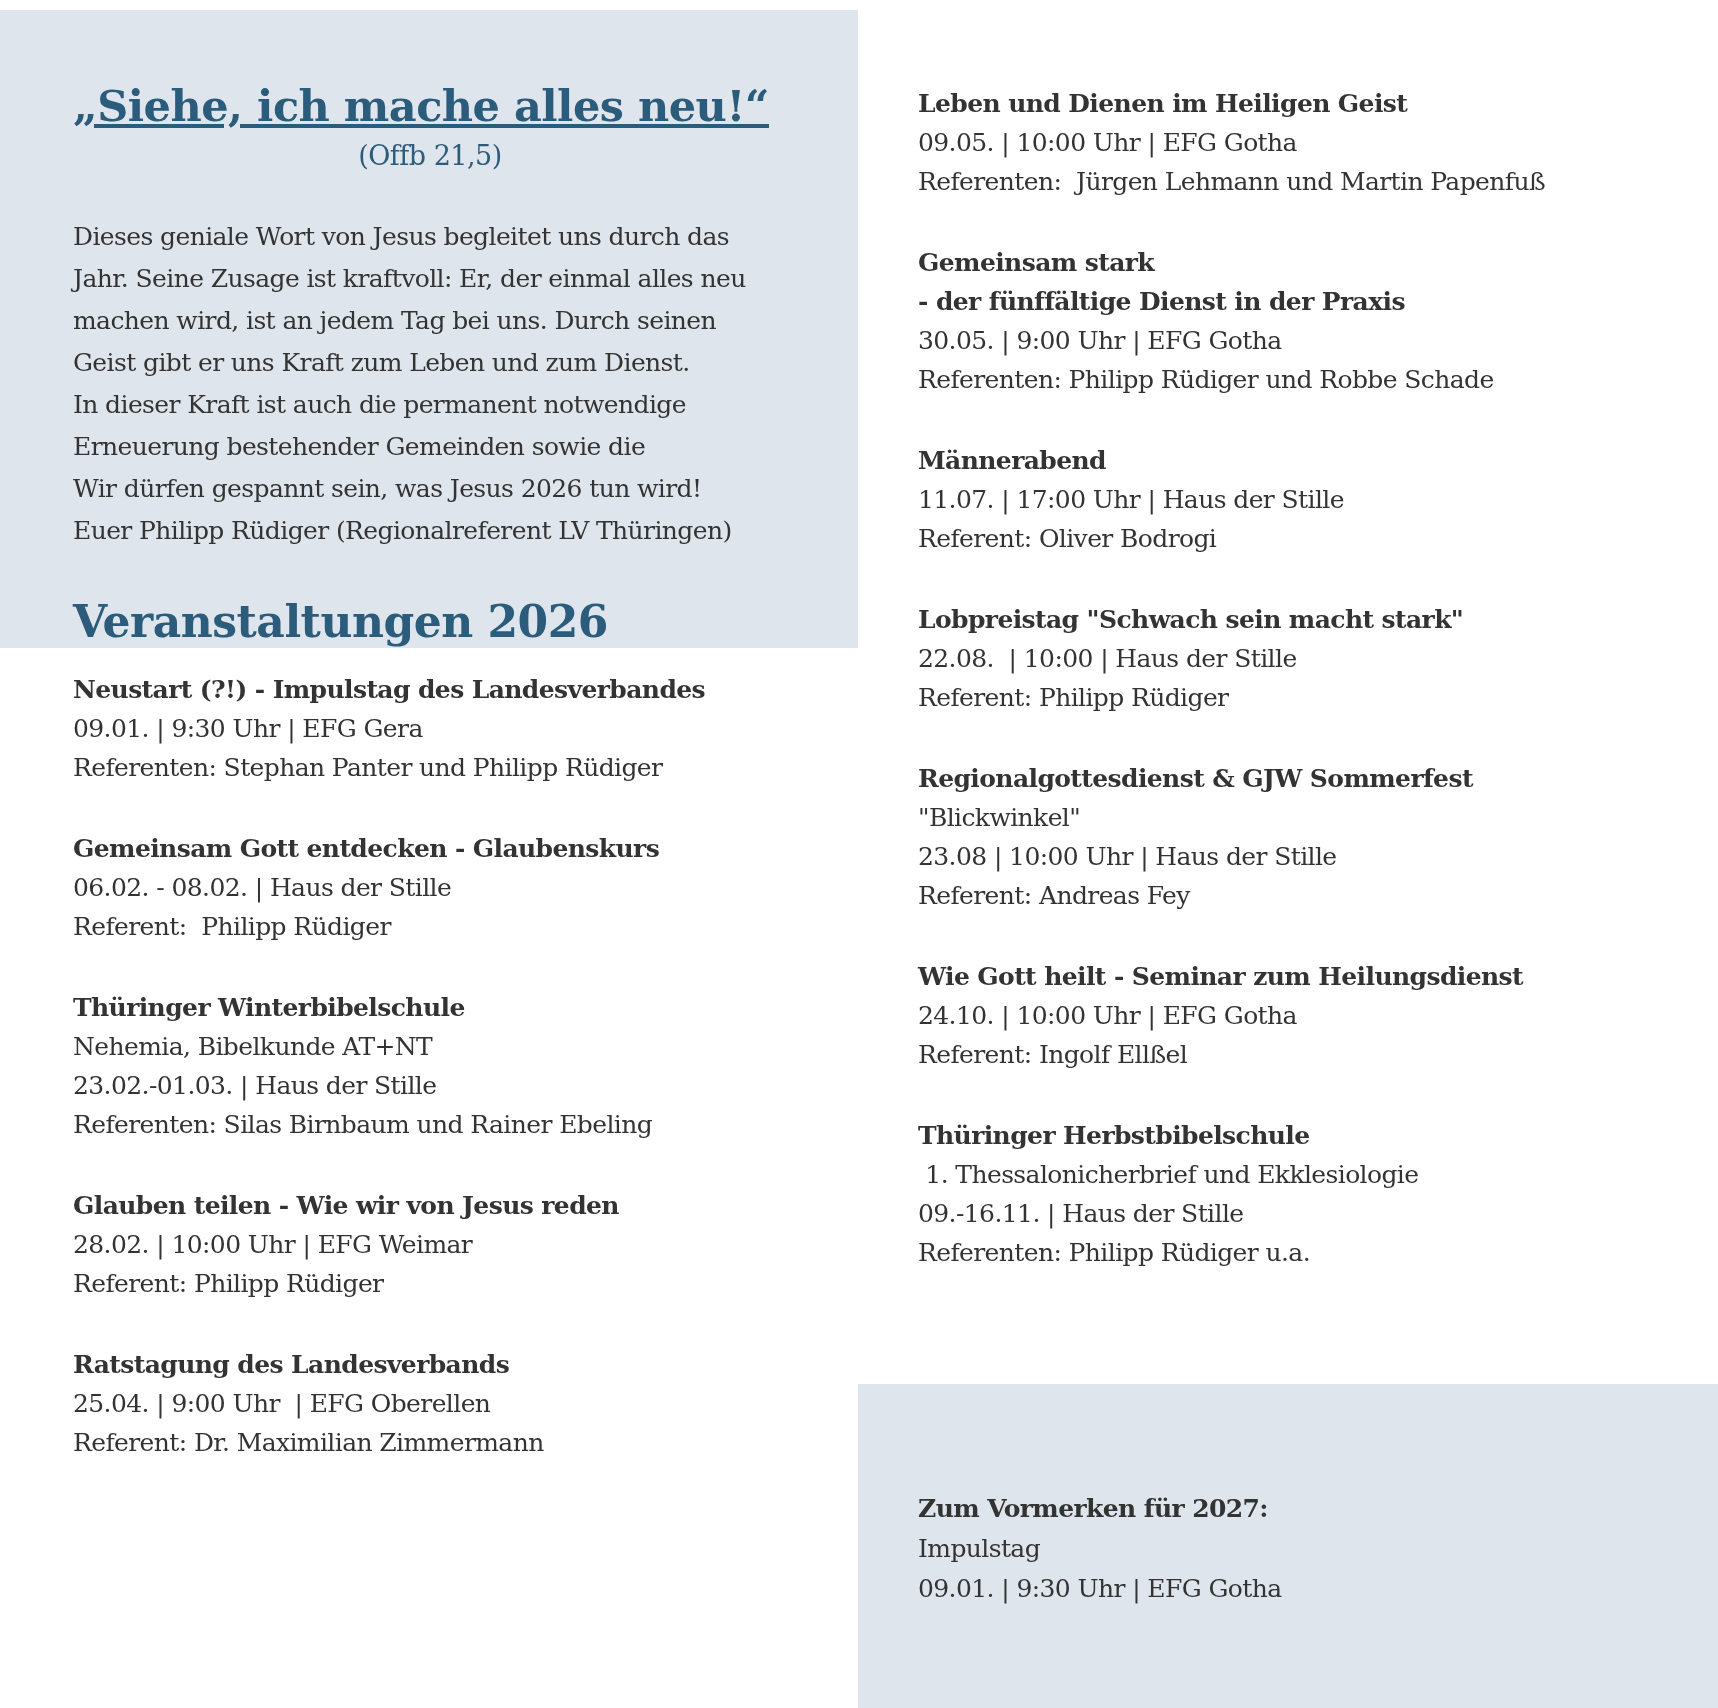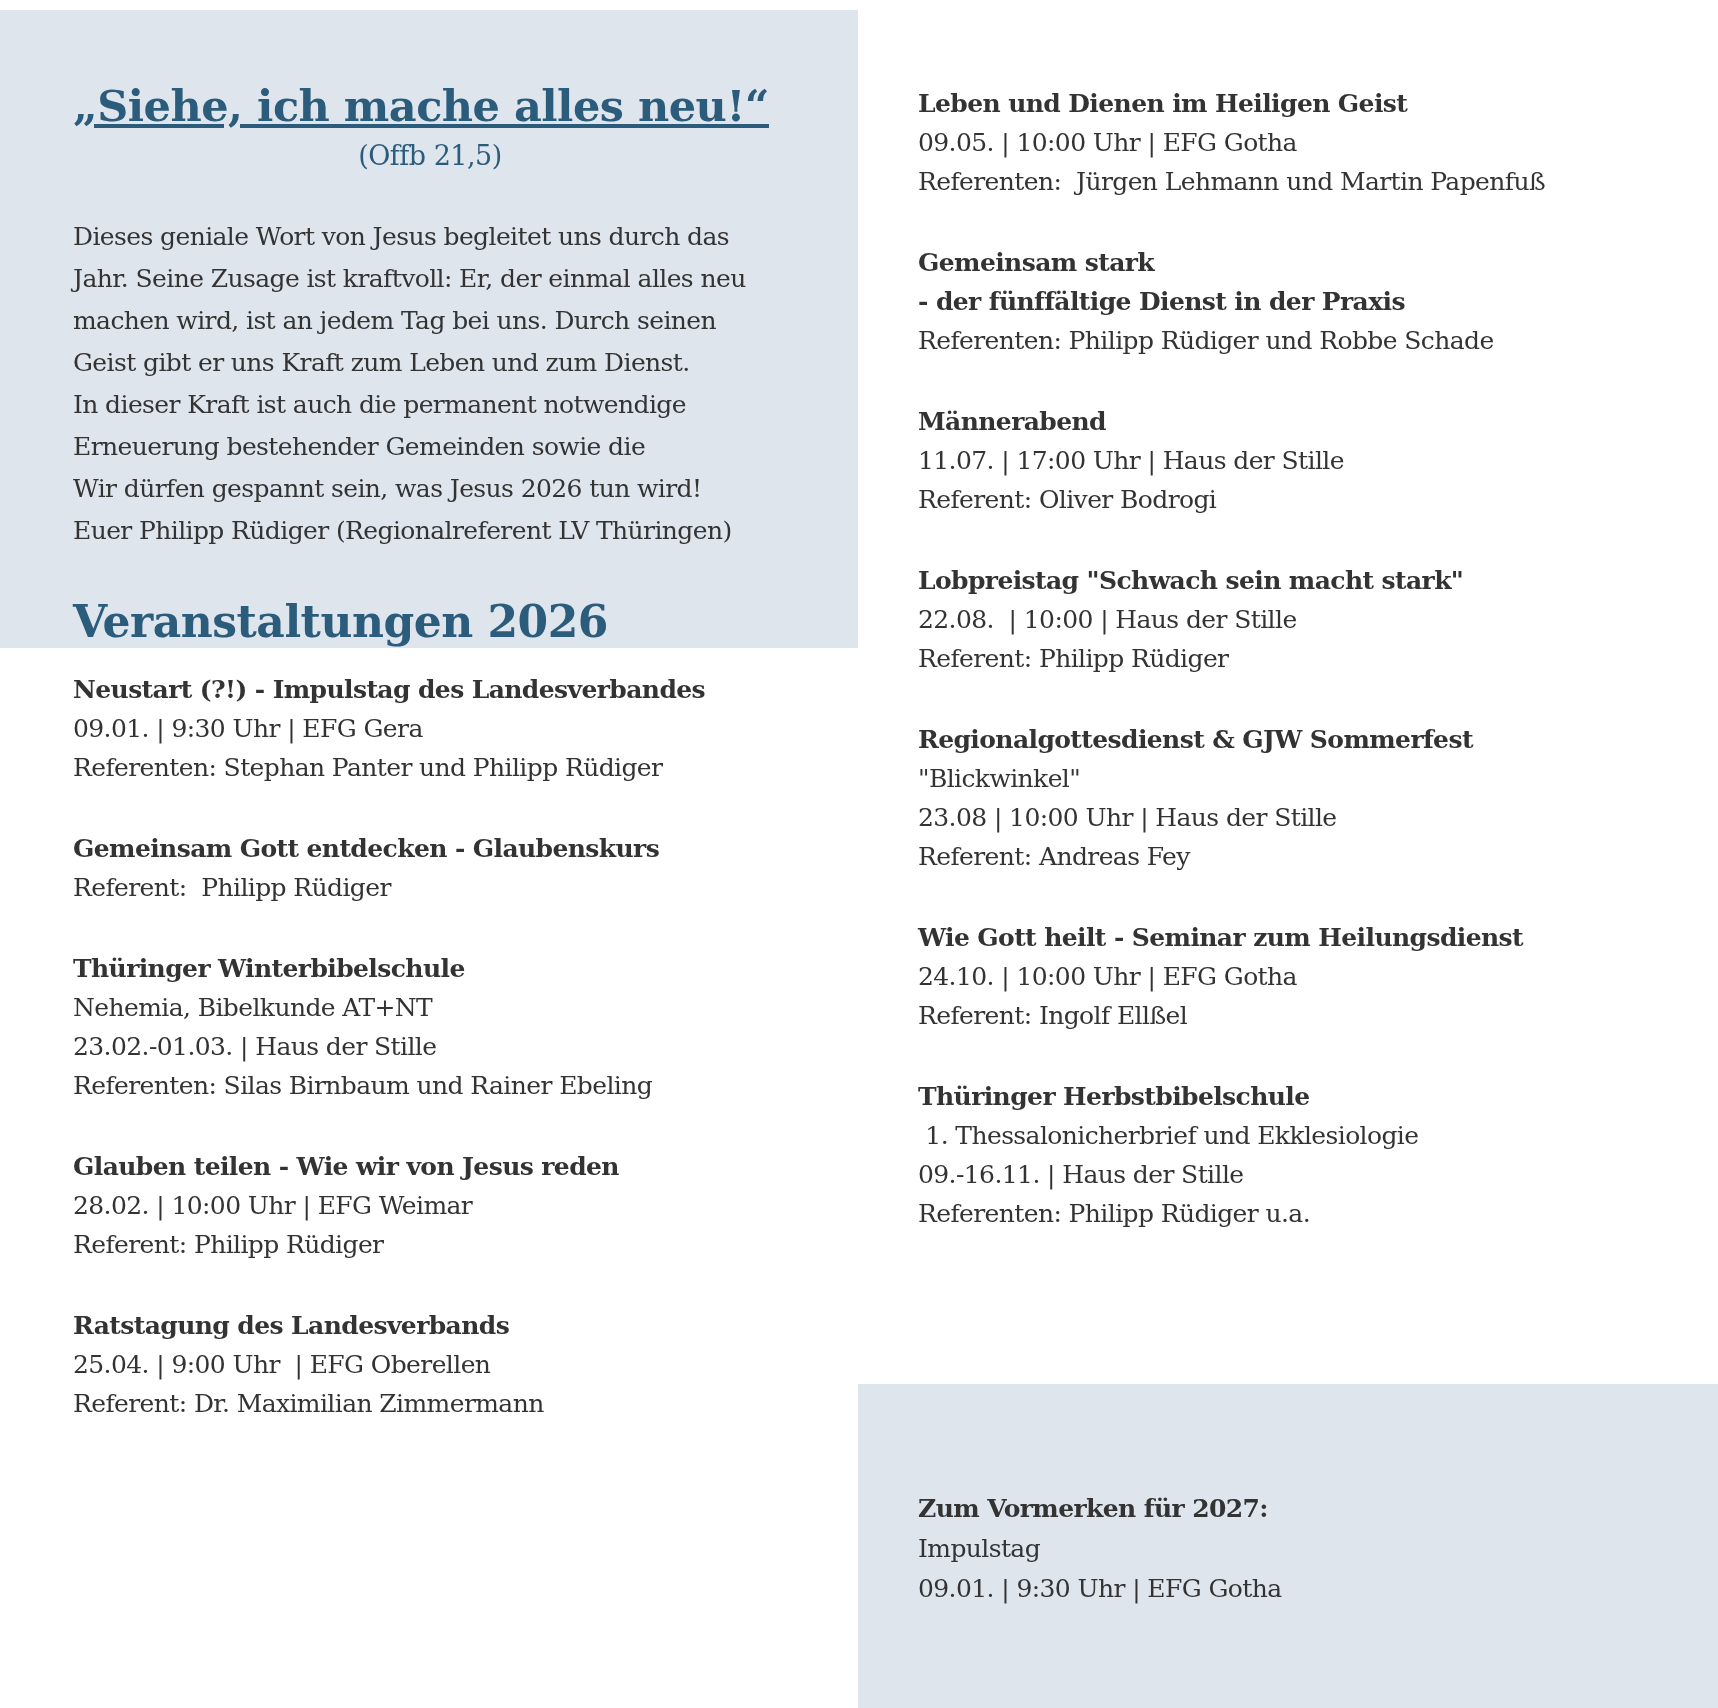--- a/index.html
+++ b/index.html
@@ -72,20 +72,21 @@
 
   <h2 class="events-heading">Veranstaltungen 2026</h2>
   <div class="events">
       <div class="event">
         <div class="line event-title">Neustart (?!) - Impulstag des Landesverbandes</div>
         <div class="line">09.01. | 9:30 Uhr | EFG Gera</div>
         <div class="line">Referenten: Stephan Panter und Philipp Rüdiger</div>
       </div>
       <div class="event">
         <div class="line event-title">Gemeinsam Gott entdecken - Glaubenskurs</div>
+        <div class="line">06.02. - 08.02. | Haus der Stille</div>
         <div class="line">Referent:  Philipp Rüdiger</div>
       </div>
       <div class="event">
         <div class="line event-title">Thüringer Winterbibelschule</div>
         <div class="line">Nehemia, Bibelkunde AT+NT</div>
         <div class="line">23.02.-01.03. | Haus der Stille</div>
         <div class="line">Referenten: Silas Birnbaum und Rainer Ebeling</div>
       </div>
       <div class="event">
         <div class="line event-title">Glauben teilen - Wie wir von Jesus reden</div>
@@ -103,20 +104,21 @@
 <div class="right-col">
   <div class="events">
       <div class="event">
         <div class="line event-title">Leben und Dienen im Heiligen Geist</div>
         <div class="line">09.05. | 10:00 Uhr | EFG Gotha</div>
         <div class="line">Referenten:  Jürgen Lehmann und Martin Papenfuß</div>
       </div>
       <div class="event">
         <div class="line event-title">Gemeinsam stark</div>
         <div class="line event-title">- der fünffältige Dienst in der Praxis</div>
+        <div class="line">30.05. | 9:00 Uhr | EFG Gotha</div>
         <div class="line">Referenten: Philipp Rüdiger und Robbe Schade</div>
       </div>
       <div class="event">
         <div class="line event-title">Männerabend</div>
         <div class="line">11.07. | 17:00 Uhr | Haus der Stille</div>
         <div class="line">Referent: Oliver Bodrogi</div>
       </div>
       <div class="event">
         <div class="line event-title">Lobpreistag "Schwach sein macht stark"</div>
         <div class="line">22.08.  | 10:00 | Haus der Stille</div>

